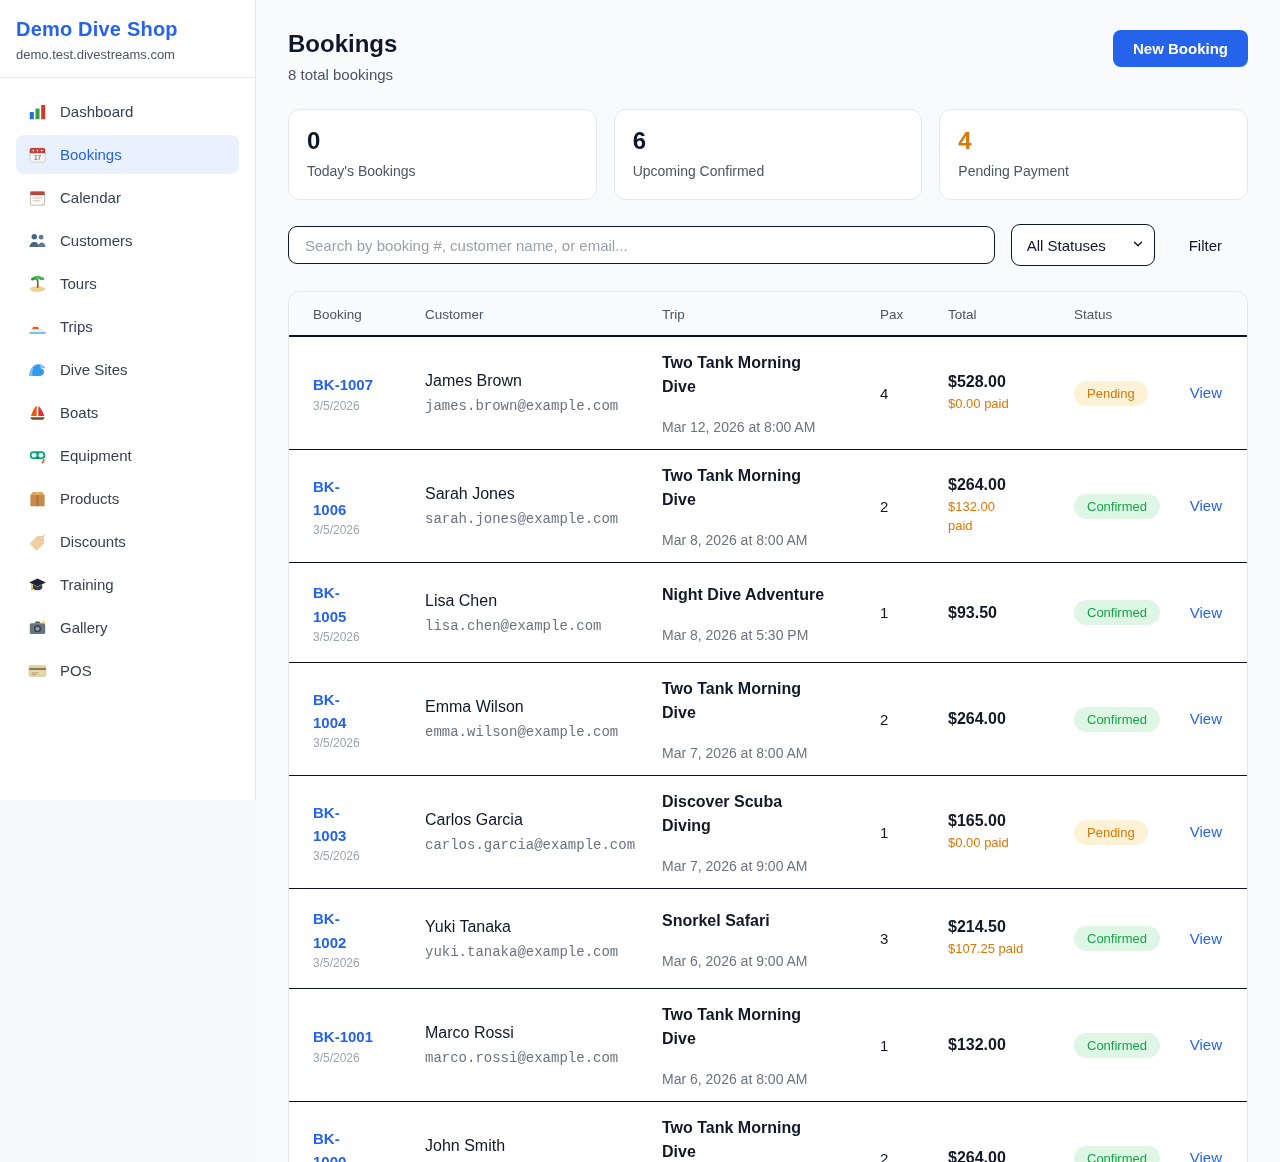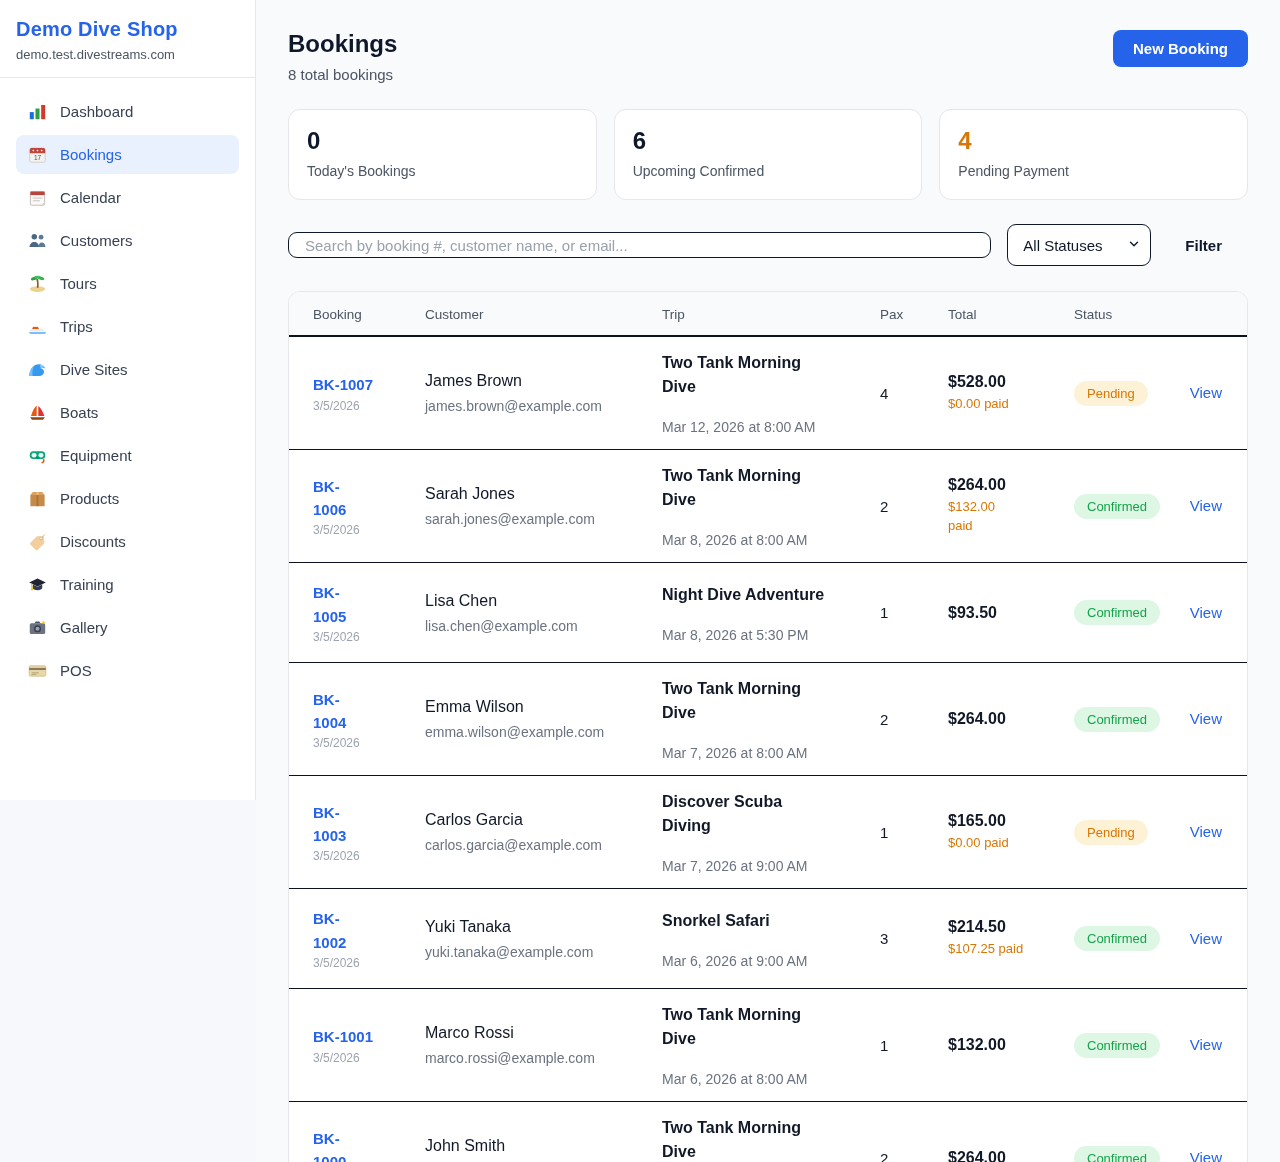--- a/index.html
+++ b/index.html
@@ -54,47 +54,47 @@
   .stats { display:flex; gap:17px; margin-bottom:24px; }
   .stat-card {
     flex:1; background:#fff; border:1px solid #e5e7eb; border-radius:12px;
     padding:17px 18px 20px;
   }
   .stat-value { font-size:24px; font-weight:bold; color:#0f172a; }
   .stat-value.orange { color:#d97706; }
   .stat-label { font-size:14px; color:#4b5563; margin-top:8px; }
   .filter-row { display:flex; align-items:center; gap:16px; margin-bottom:25px; }
   .search-input {
-    flex:1; height:26px; border:1px solid #0f172a; border-radius:9px;
+    flex:1; height:38px; border:1px solid #0f172a; border-radius:9px;
     padding:0 16px; font-size:15px; font-family:inherit; color:#0f172a; background:#fff;
   }
   .search-input::placeholder { color:#9aa1ab; }
   .select-wrap { position:relative; width:144px; flex:0 0 144px;border-radius:15px; }
   .status-select {
     width:100%; height:42px; border:1px solid #0f172a; border-radius:9px;
     background:#fff; font-size:15px; font-family:inherit; color:#0f172a;
     padding:0 28px 0 15px; appearance:none; -webkit-appearance:none; cursor:pointer;
   }
   .select-chevron { position:absolute; right:10px; top:13px; pointer-events:none; }
   .filter-btn {
-    background:none; border:none; font-size:15px; font-weight:700; color:#0f172a;
+    background:none; border:none; font-size:15px; font-weight:400; color:#0f172a;
     font-family:inherit; cursor:pointer; padding:8px 26px 8px 18px;
   }
   
   .table-card { background:#fff; border:1px solid #e5e7eb; border-radius:12px; overflow:hidden; }
   .tgrid { display:grid; grid-template-columns:112px 237px 218px 68px 126px 112px 1fr; padding-left:24px; }
   .thead { background:#f9fafb; border-bottom:2px solid #0b1220; }
   .th { font-size:13.5px; color:#4b5563; font-weight:500; padding:15px 8px 13px 0; }
   .trow { border-bottom:1px solid #0b1220; align-items:center; min-height:100px; padding-top:14px; padding-bottom:14px; }
   .trow:last-child { border-bottom:none; }
   .cell { padding-right:10px; }
   .bk-id { color:#2563eb; font-weight:600; font-size:15px; white-space:pre-line; line-height:1.55; cursor:pointer; }
   .bk-date { font-size:12px; color:#9ca3af; margin-top:2px; }
   .cust-name { font-size:16px; color:#111827; }
-  .cust-email { font-size:14px; color:#6b7280; margin-top:8px; }
+  .cust-email { font-size:14px; color:#6b7280; margin-top:8px;font-family:Liberation Mono, monospace; }
   .trip-name { font-size:16px; font-weight:600; color:#111827; white-space:pre-line; line-height:1.5; }
   .trip-date { font-size:14px; color:#6b7280; margin-top:20px; }
   .pax { font-size:15px; color:#111827; }
   .total { font-size:16px; font-weight:bold; color:#111827; }
   .paid { font-size:13px; color:#d97706; margin-top:4px; white-space:pre-line; line-height:1.45; }
   .badge {
     display:inline-block; padding:5px 13px; border-radius:999px; font-size:13px;
   }
   .badge.pending { color:#d97706; background:#fdf2d5; }
   .badge.confirmed { color:#16a34a; background:#ddf7e4; }

